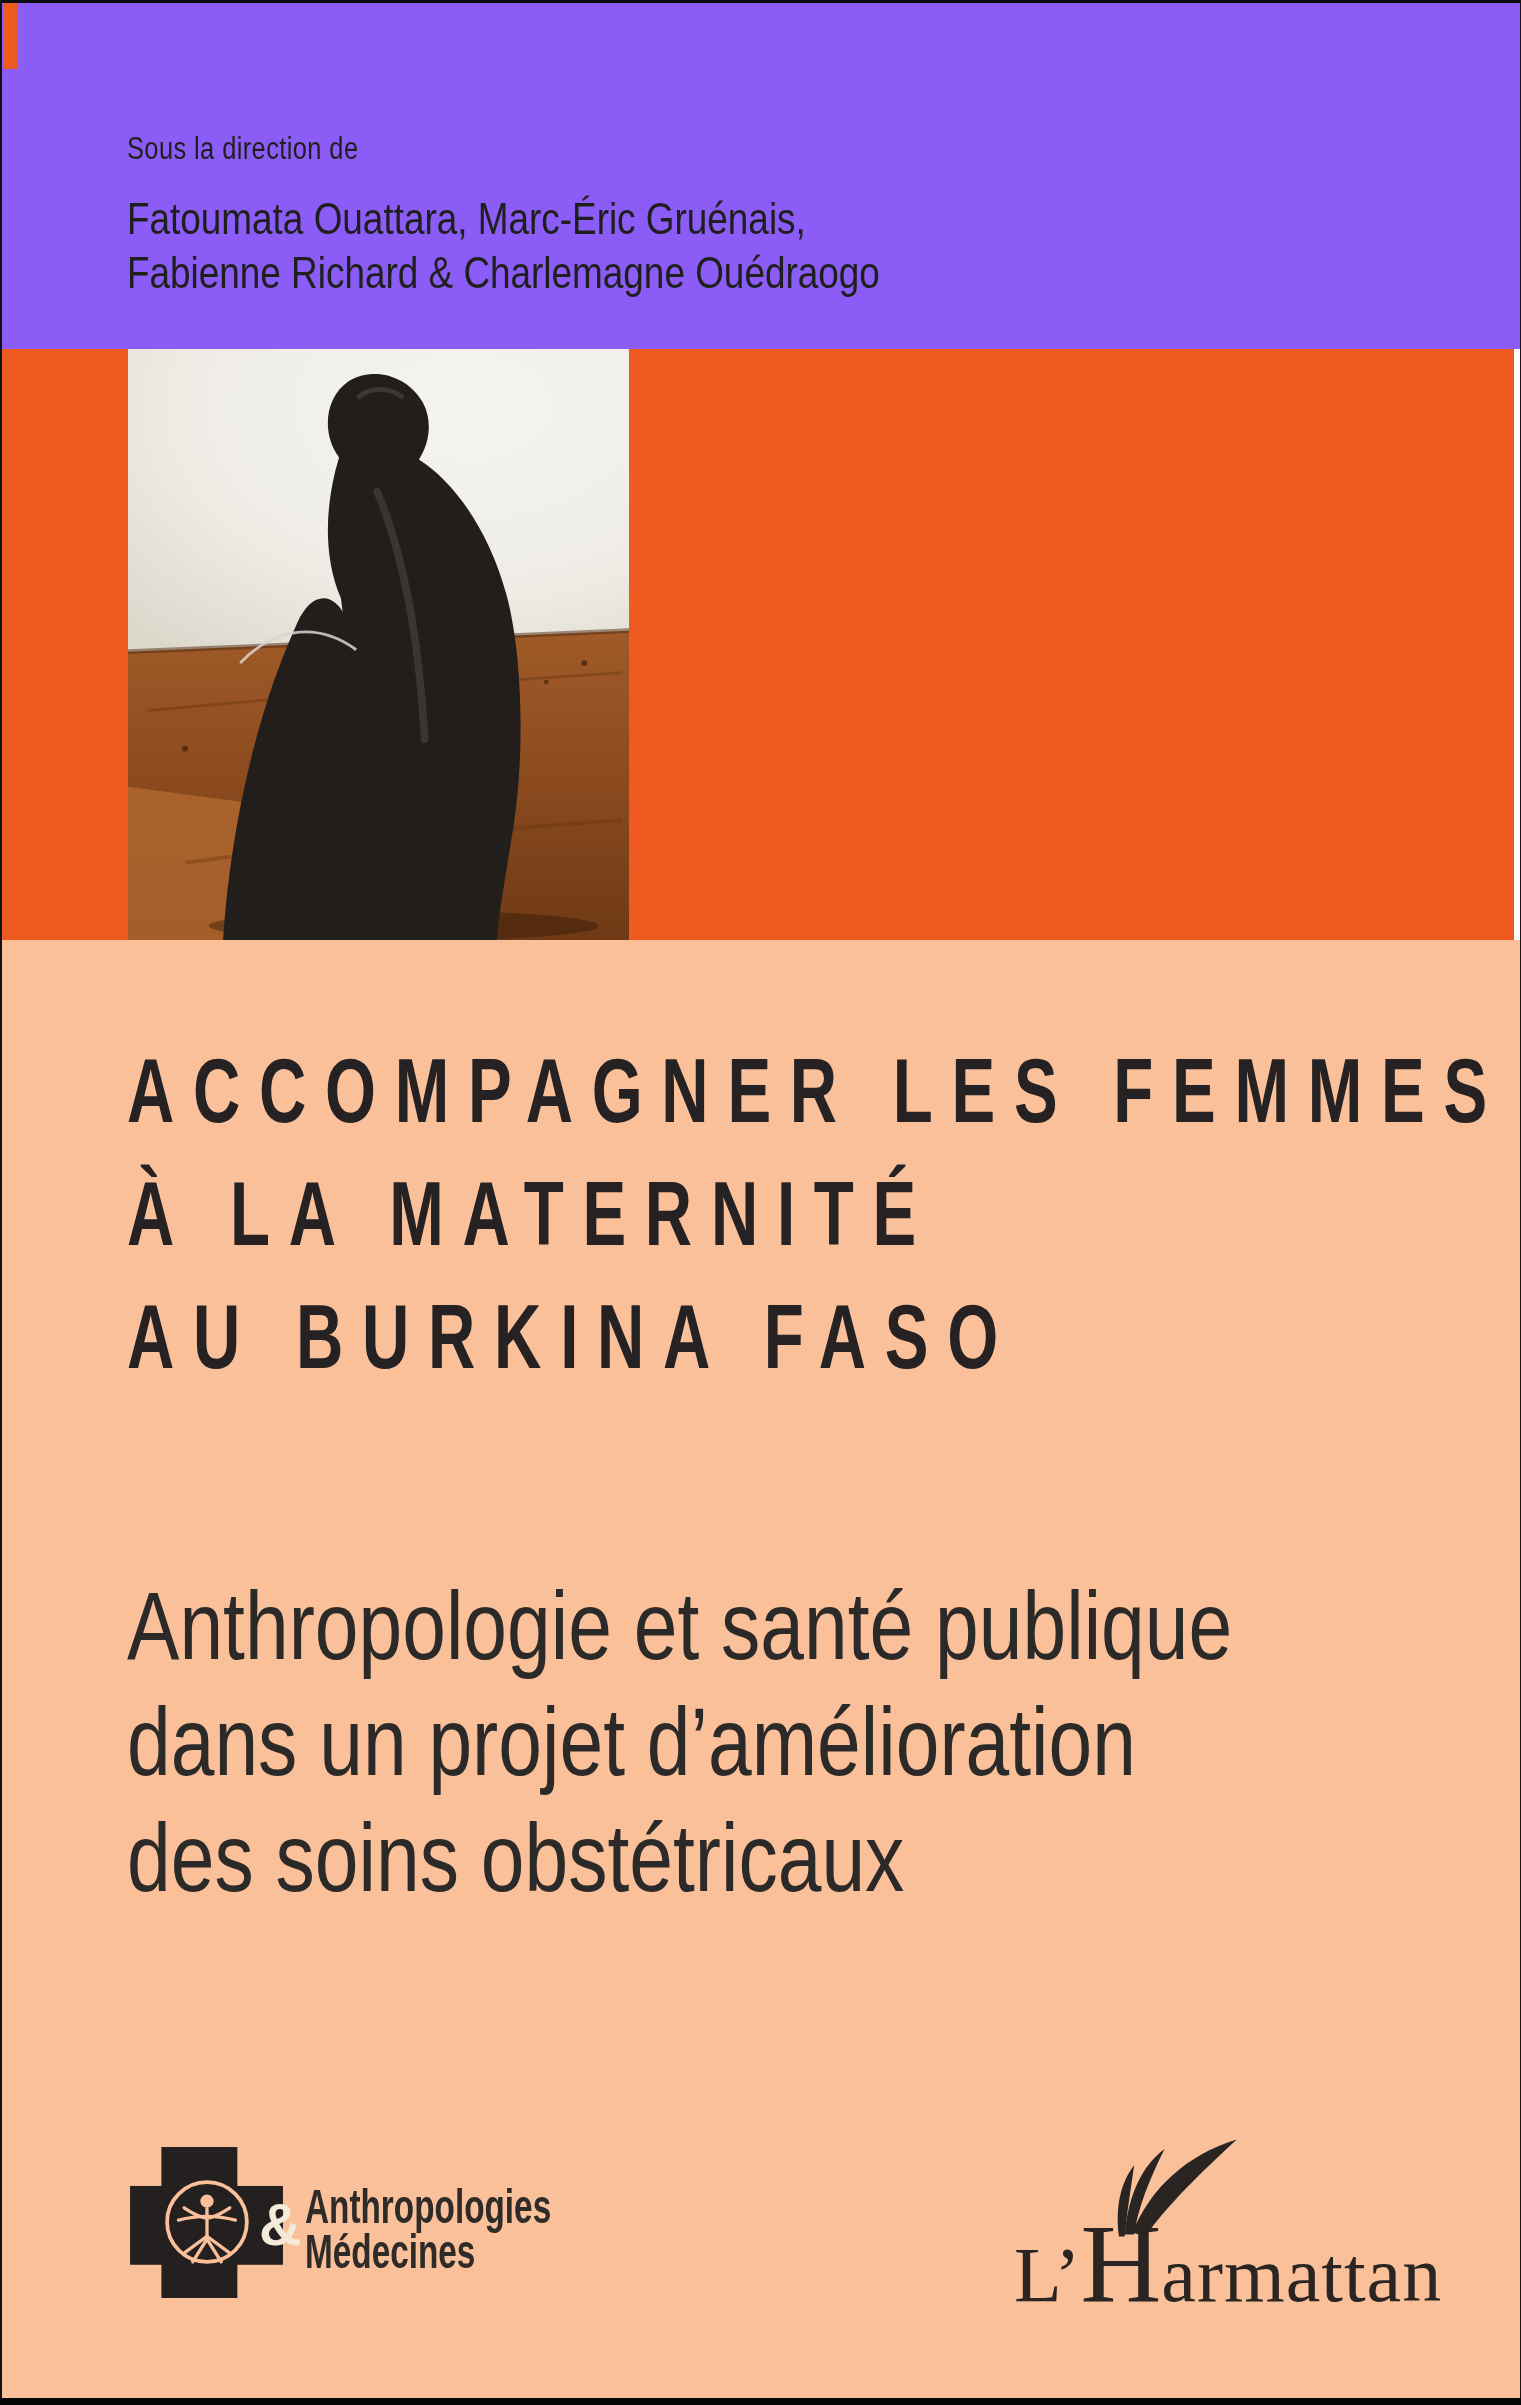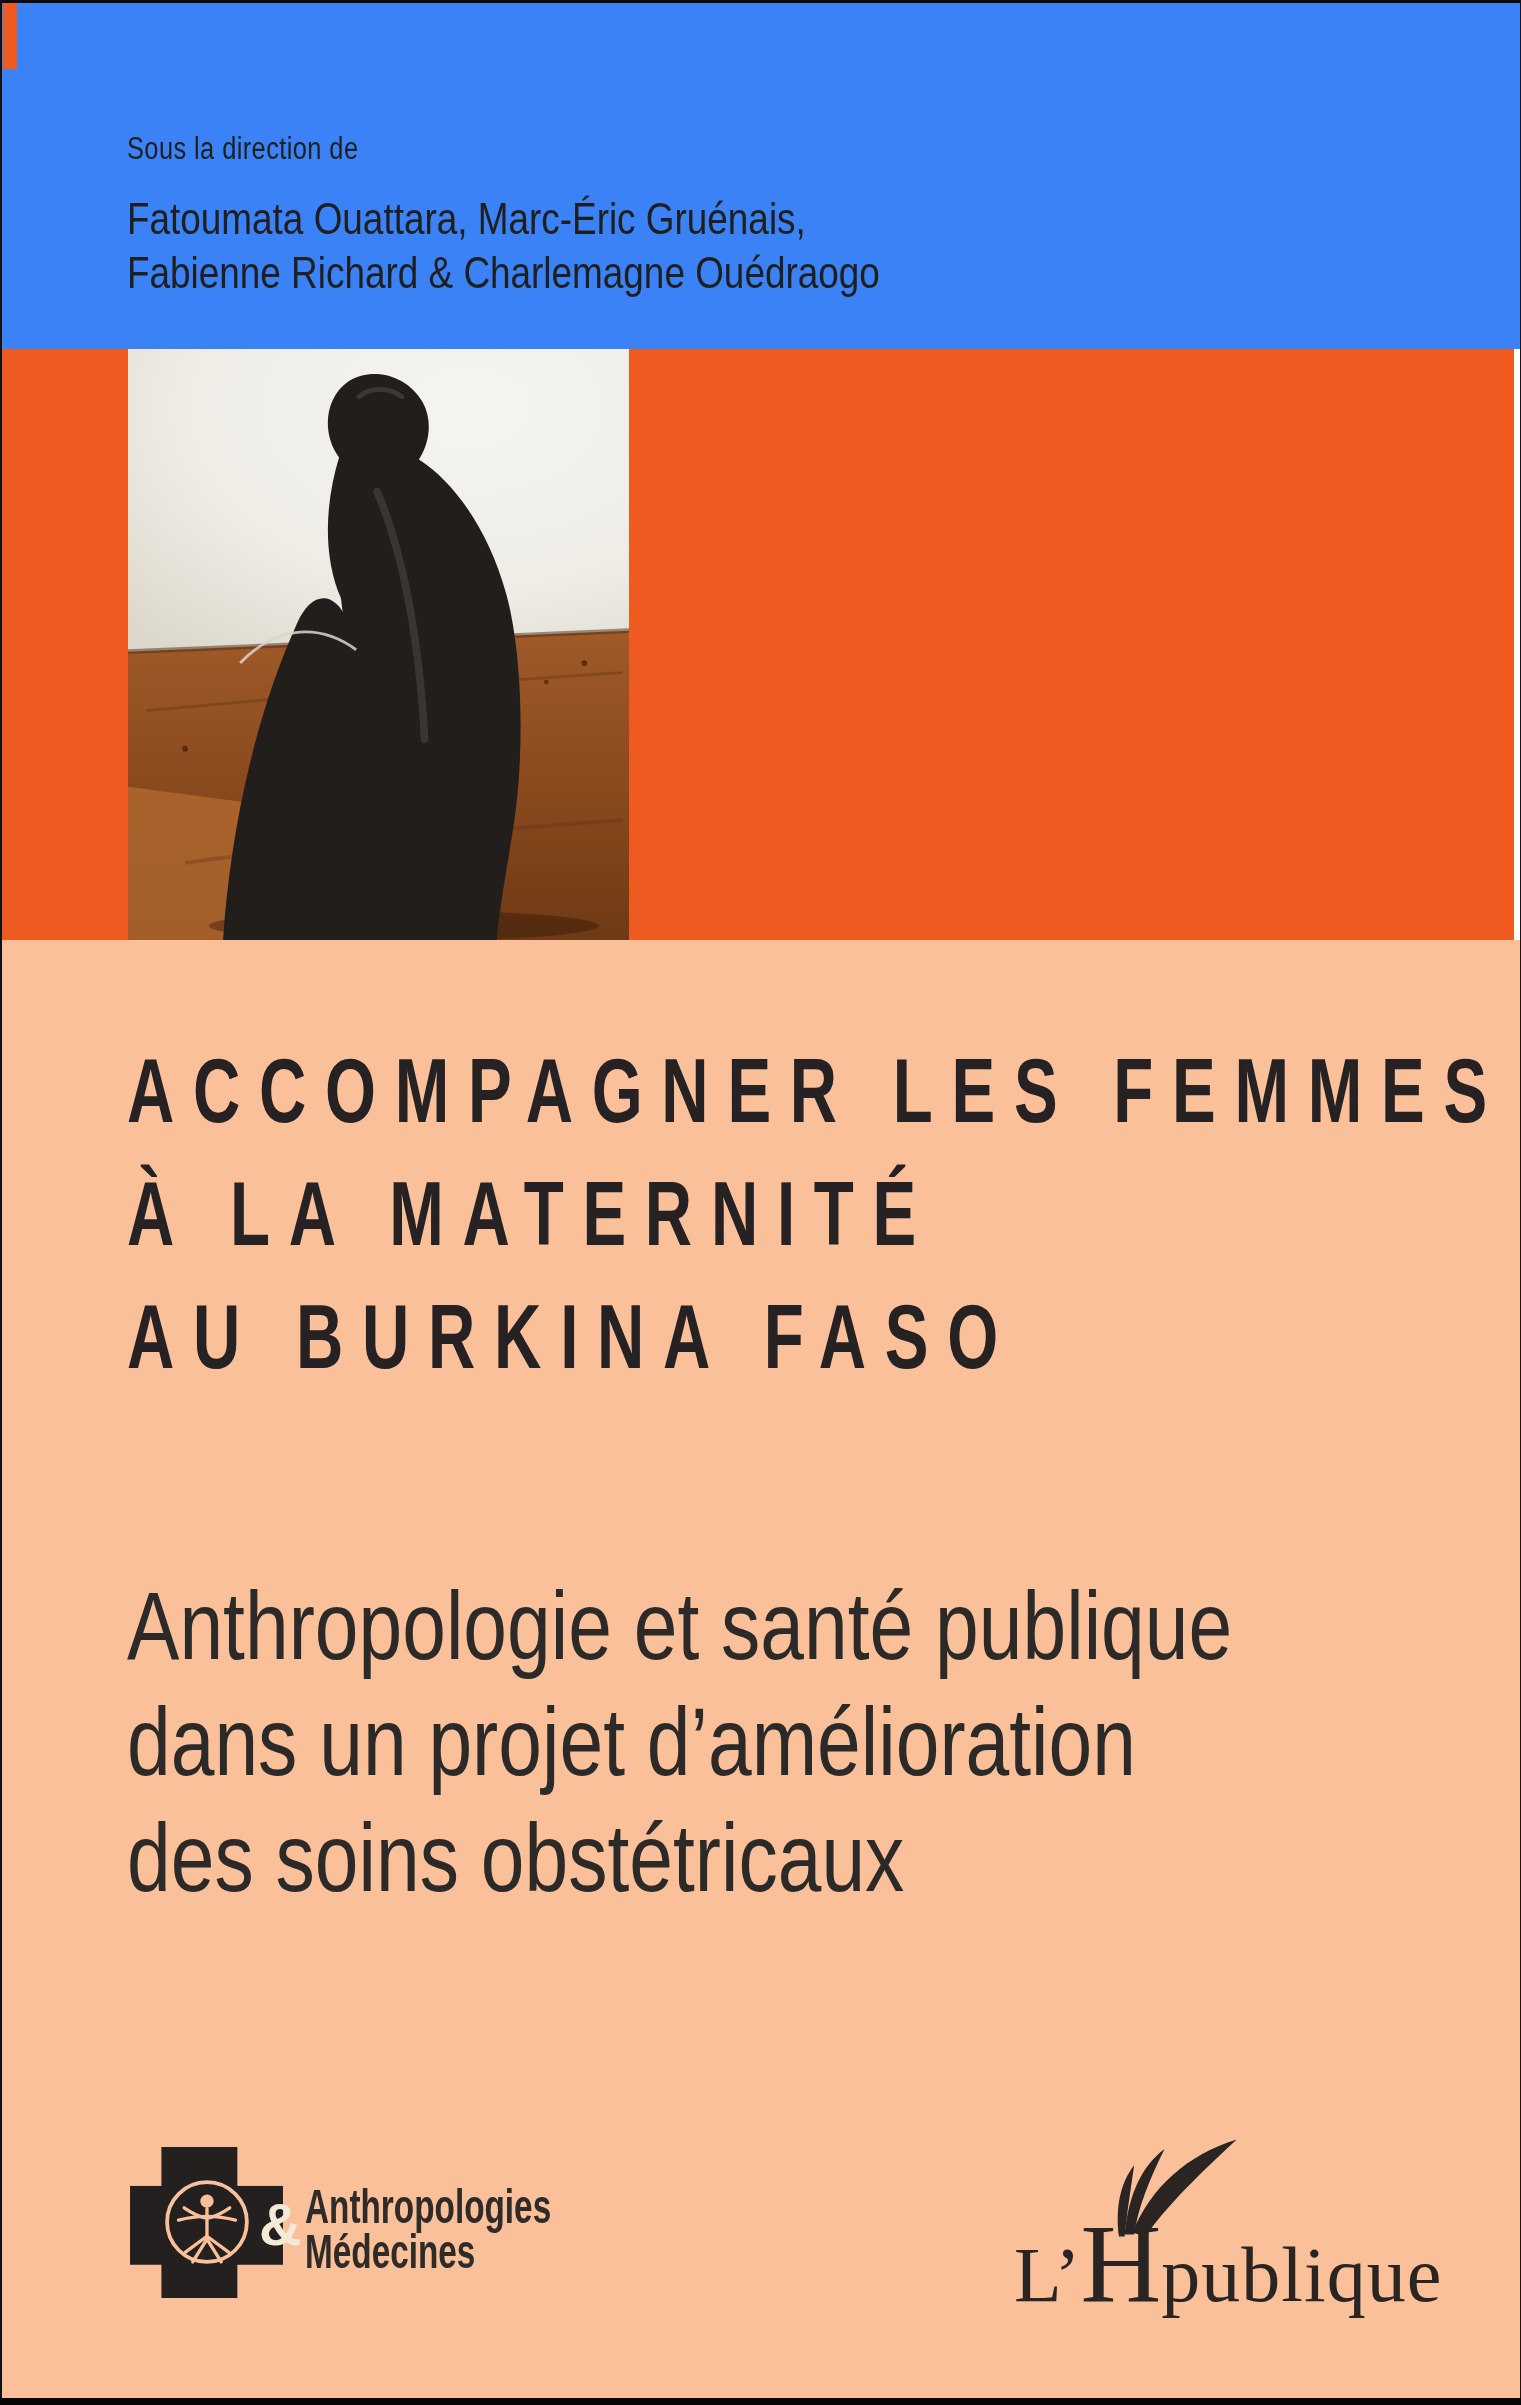--- a/index.html
+++ b/index.html
@@ -1,18 +1,18 @@
 <!DOCTYPE html>
 <html style="--orange: #ee5a1f; --peach: #f9c09a; --ink: #262223; --cream: #f4ead8;font-size:15px"><head>
 <meta charset="utf-8">
 <style>
   html,body { margin:0; padding:0; background:#444; }
   .cover {
     position:relative; width:1522px; height:2405px;
-    background:#3b82f6; overflow:hidden;
+    background:#8b5cf6; overflow:hidden;
     font-family:"Liberation Sans", sans-serif;
   }
   
   .hl-top    { position:absolute; left:0; top:0; width:100%; height:2.9px; background:#0b0b0b; z-index:9; }
   .hl-bottom { position:absolute; left:0; bottom:0; width:100%; height:6.7px; background:#060606; z-index:9; }
   .hl-left   { position:absolute; left:0; top:0; width:1.9px; height:100%; background:#111; z-index:9; }
   .hl-right  { position:absolute; right:0; top:0; width:1.9px; height:100%; background:#141414; z-index:9; }
 
   .corner-tab { position:absolute; left:2.9px; top:2.9px; width:14.3px; height:66px;
     background:var(--orange, #ee5a1f); }
@@ -166,18 +166,18 @@
   <svg class="feather" viewBox="0 0 170 120">
     <g fill="#2a2522">
       <path d="M26,112 C22,80 28,55 42,37 C38,65 34,90 32,112 Z"></path>
       <path d="M32,110 C36,68 50,38 74,20 C58,52 46,82 42,110 Z"></path>
       <path d="M40,108 C60,60 98,26 150,10 C112,45 76,80 54,112 Z"></path>
     </g>
   </svg>
   <div class="publisher">
     <span class="pl">L’</span>
       <span class="ph">H</span>
-      <span class="prest">publique</span>
+      <span class="prest">armattan</span>
   </div>
 
   <div class="hl-bottom"></div>
 </div>
 
 
 </body></html>

